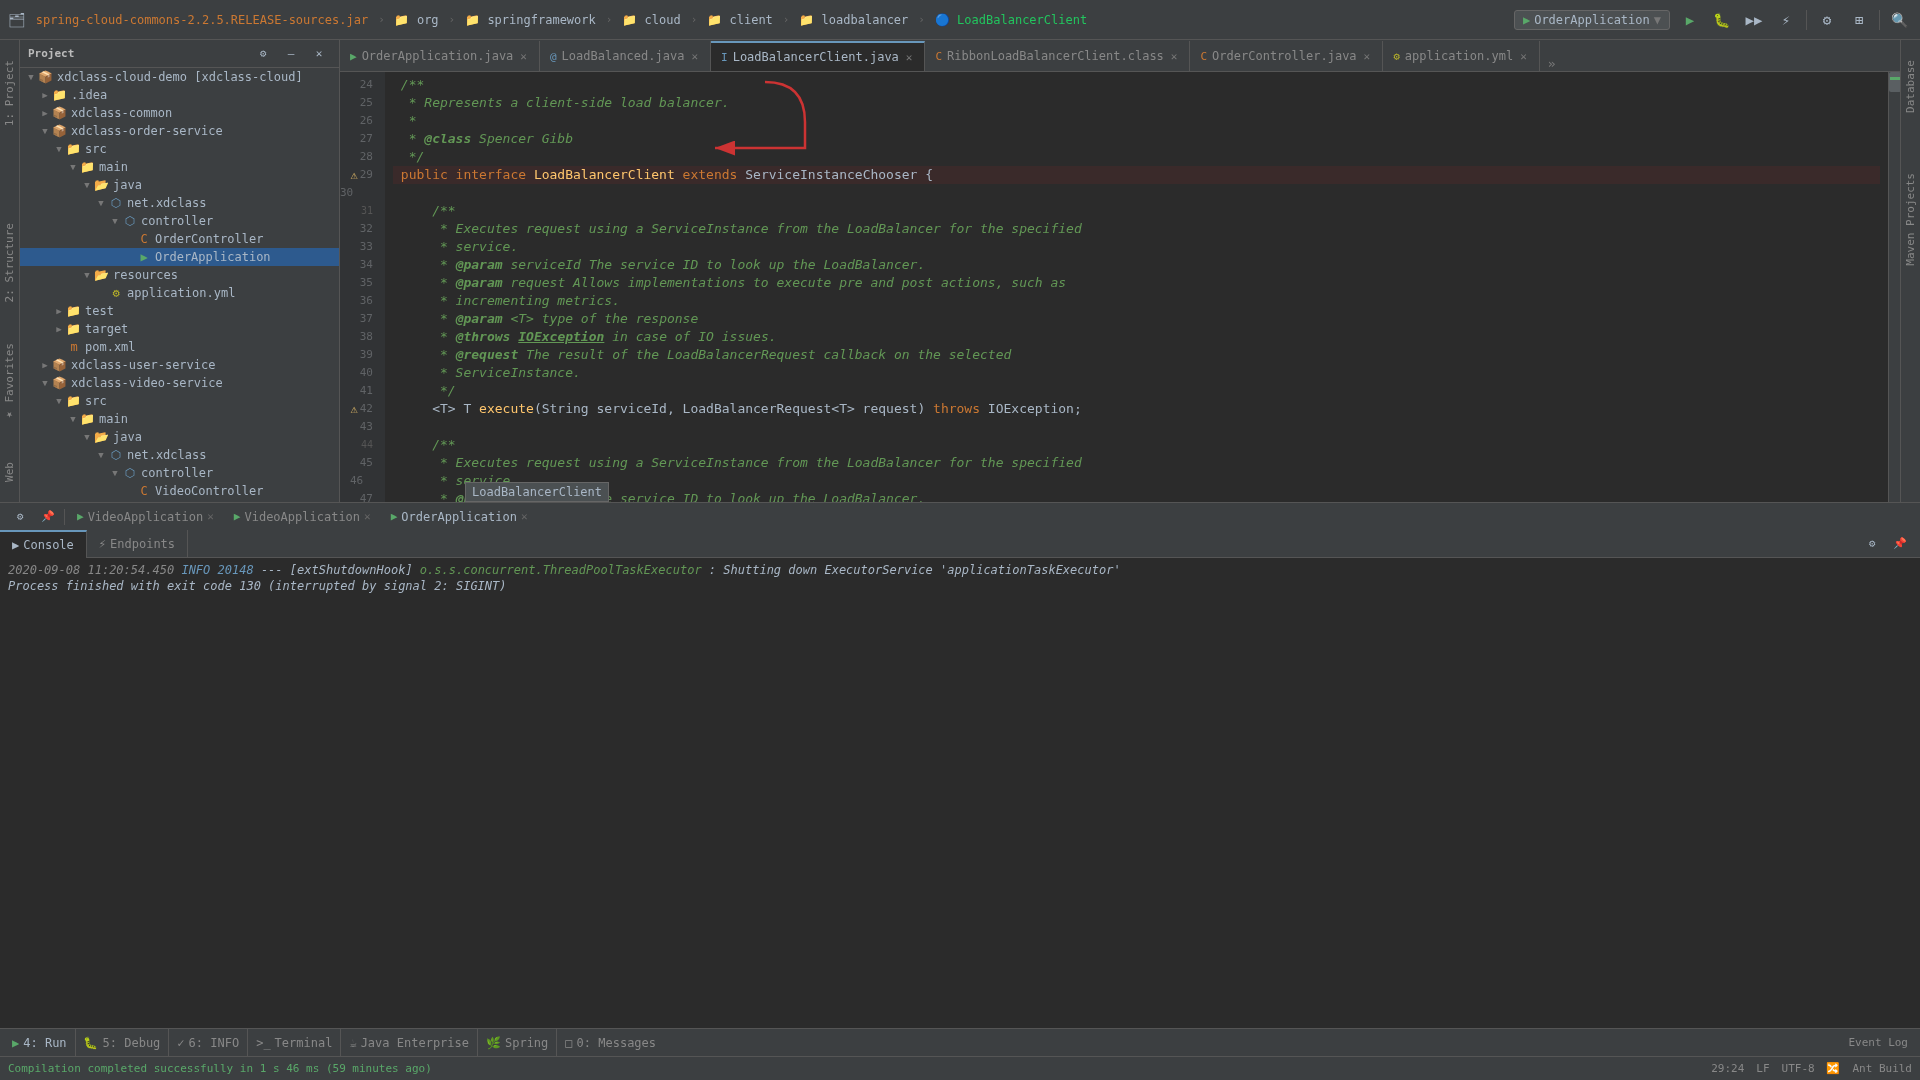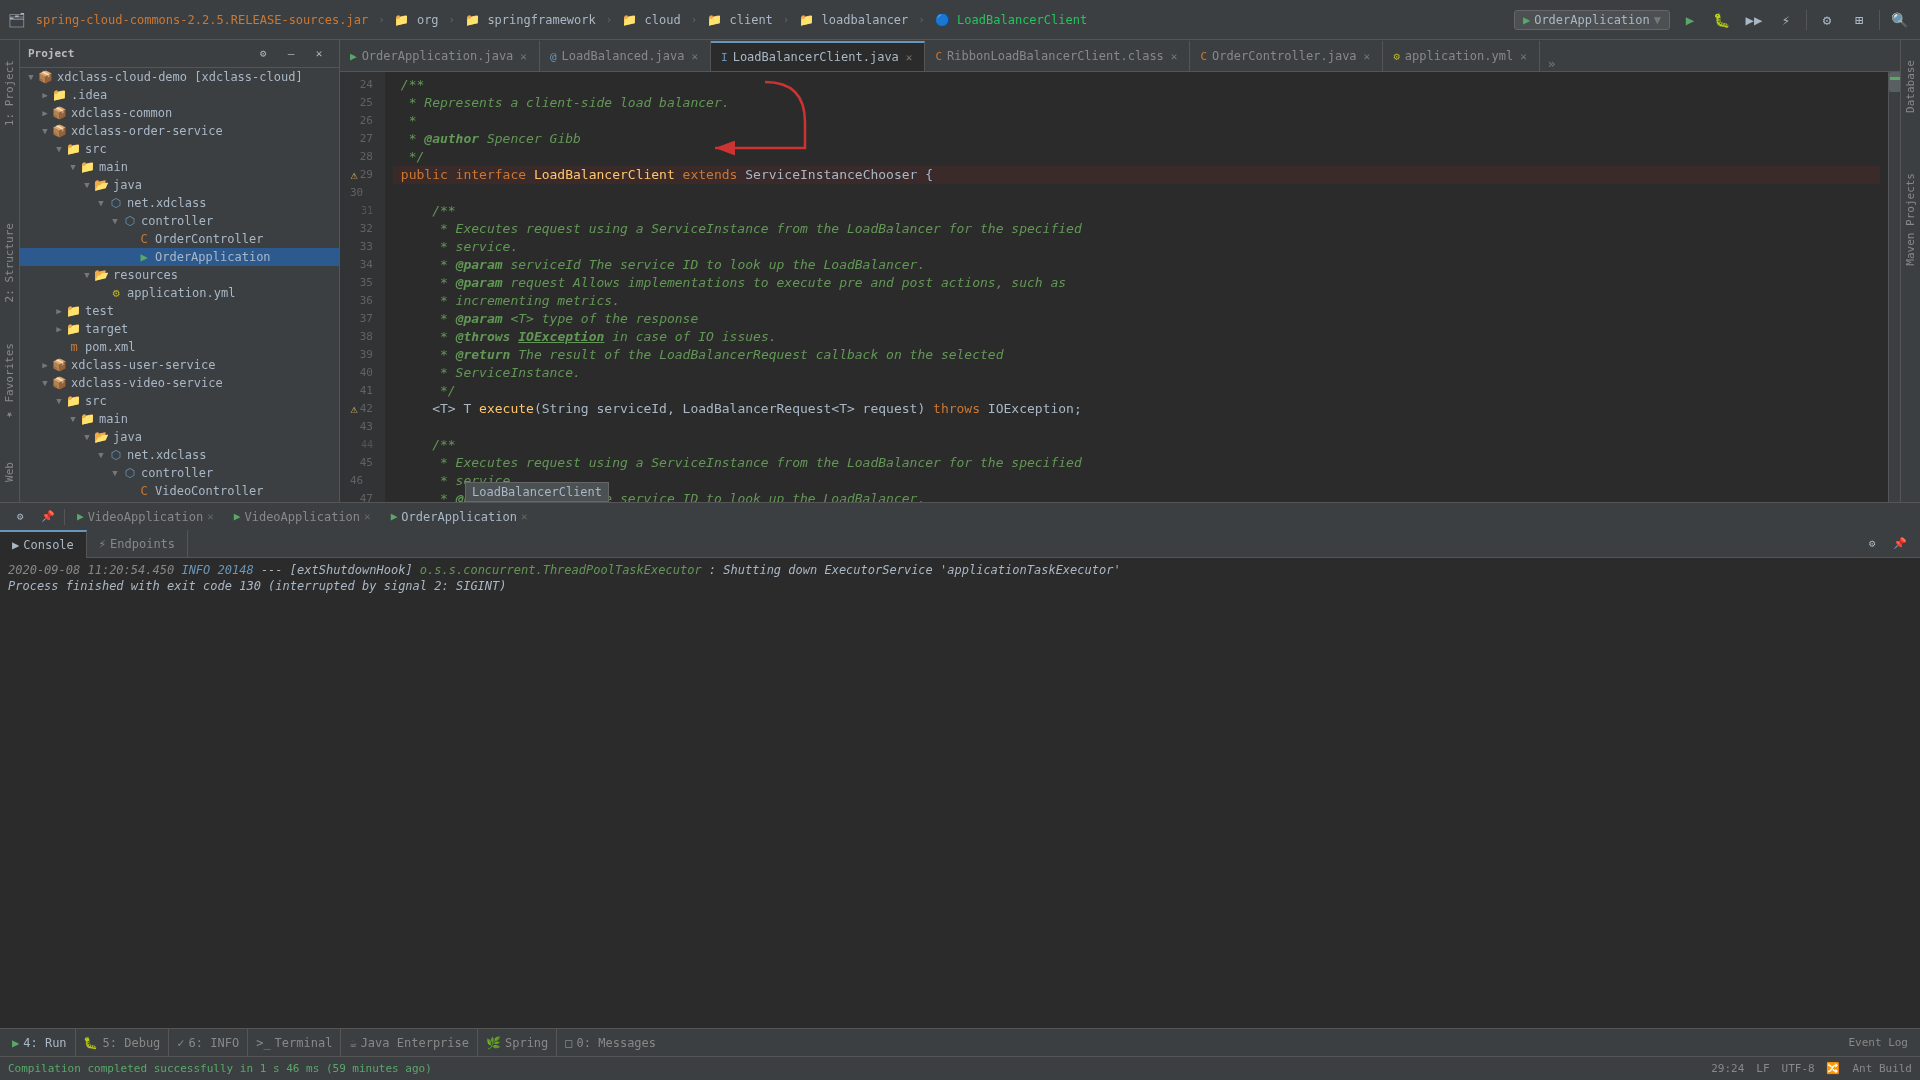--- a/index.html
+++ b/index.html
@@ -627,21 +627,21 @@
             <div style="display:flex;align-items:center;justify-content:flex-end;height:18px;padding-right:4px;">
                 <span class="line-num">27</span>
               </div>
             <div style="display:flex;align-items:center;justify-content:flex-end;height:18px;padding-right:4px;">
                 <span class="line-num">28</span>
               </div>
             <div style="display:flex;align-items:center;justify-content:flex-end;height:18px;padding-right:4px;gap:2px;">
               <span class="warning-icon">⚠</span>
               <span class="line-num">29</span>
             </div>
-            <div style="display:flex;align-items:center;justify-content:center;height:18px;padding-right:4px;">
+            <div style="display:flex;align-items:center;justify-content:flex-start;height:18px;padding-right:4px;">
                 <span class="line-num">30</span>
               </div>
             <div style="display:flex;align-items:center;justify-content:flex-end;height:18px;padding-right:4px;">
                 <span class="line-num fold-icon">31</span>
               </div>
             <div style="display:flex;align-items:center;justify-content:flex-end;height:18px;padding-right:4px;">
                 <span class="line-num">32</span>
               </div>
             <div style="display:flex;align-items:center;justify-content:flex-end;height:18px;padding-right:4px;">
                 <span class="line-num">33</span>
@@ -700,33 +700,33 @@
               <marker id="arrowhead" markerWidth="8" markerHeight="6" refX="8" refY="3" orient="auto">
                 <polygon points="0 0, 8 3, 0 6" fill="#cc3333"></polygon>
               </marker>
             </defs>
             <path d="M 200 10 Q 240 10 240 50 L 240 76 L 150 76" stroke="#cc3333" stroke-width="2.5" fill="none" marker-end="url(#arrowhead)"></path>
           </svg>
 
           <div class="code-line"><span class="comment"> /**</span></div>
           <div class="code-line"><span class="comment">  * Represents a client-side load balancer.</span></div>
           <div class="code-line"><span class="comment">  *</span></div>
-          <div class="code-line"><span class="comment">  * <span class="javadoc-tag">@author</span> Spencer Gibb</span></div>
+          <div class="code-line"><span class="comment">  * <span class="javadoc-tag">@class</span> Spencer Gibb</span></div>
           <div class="code-line"><span class="comment">  */</span></div>
           <div class="code-line" style="background:#3a2a2a;"> <span class="kw">public interface</span> <span class="interface-name">LoadBalancerClient</span> <span class="kw">extends</span> <span class="type-name">ServiceInstanceChooser</span> {</div>
           <div class="code-line"></div>
           <div class="code-line"><span class="comment">     /**</span></div>
           <div class="code-line"><span class="comment">      * Executes request using a ServiceInstance from the LoadBalancer for the specified</span></div>
           <div class="code-line"><span class="comment">      * service.</span></div>
           <div class="code-line"><span class="comment">      * <span class="javadoc-tag">@param</span> serviceId The service ID to look up the LoadBalancer.</span></div>
           <div class="code-line"><span class="comment">      * <span class="javadoc-tag">@param</span> request Allows implementations to execute pre and post actions, such as</span></div>
           <div class="code-line"><span class="comment">      * incrementing metrics.</span></div>
           <div class="code-line"><span class="comment">      * <span class="javadoc-tag">@param</span> &lt;T&gt; type of the response</span></div>
           <div class="code-line"><span class="comment">      * <span class="javadoc-tag">@throws</span> <span style="font-style:italic;font-weight:bold;color:#629755;text-decoration:underline;">IOException</span> in case of IO issues.</span></div>
-          <div class="code-line"><span class="comment">      * <span class="javadoc-tag">@return</span> The result of the LoadBalancerRequest callback on the selected</span></div>
+          <div class="code-line"><span class="comment">      * <span class="javadoc-tag">@request</span> The result of the LoadBalancerRequest callback on the selected</span></div>
           <div class="code-line"><span class="comment">      * ServiceInstance.</span></div>
           <div class="code-line"><span class="comment">      */</span></div>
           <div class="code-line">     &lt;T&gt; T <span class="method-name">execute</span>(String serviceId, LoadBalancerRequest&lt;T&gt; request) <span class="kw">throws</span> IOException;</div>
           <div class="code-line"></div>
           <div class="code-line"><span class="comment">     /**</span></div>
           <div class="code-line"><span class="comment">      * Executes request using a ServiceInstance from the LoadBalancer for the specified</span></div>
           <div class="code-line"><span class="comment">      * service.</span></div>
           <div class="code-line"><span class="comment">      * <span class="javadoc-tag">@param</span> serviceId The service ID to look up the LoadBalancer.</span></div>
 
           <div class="tooltip-popup">LoadBalancerClient</div>

